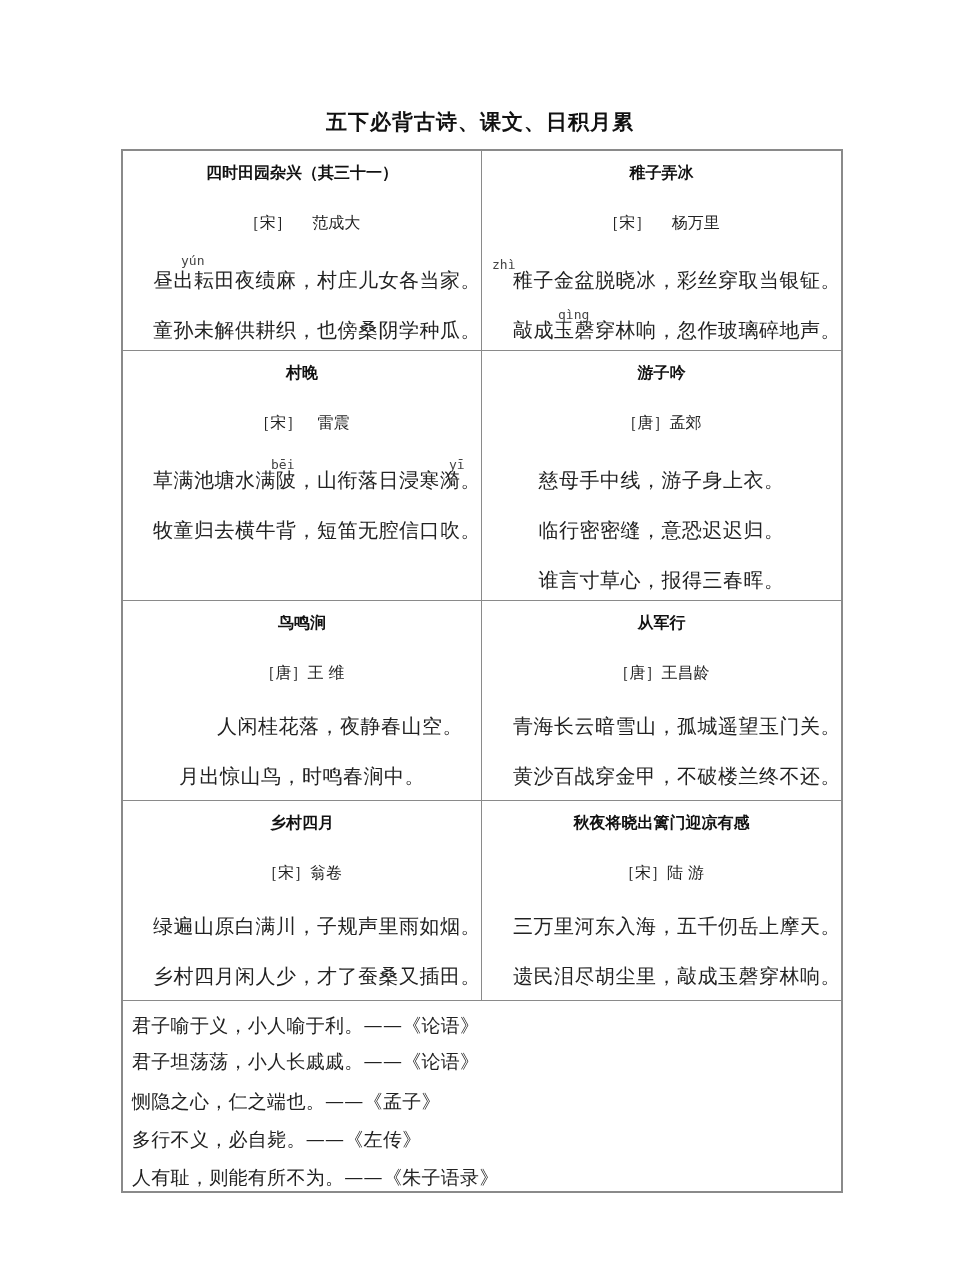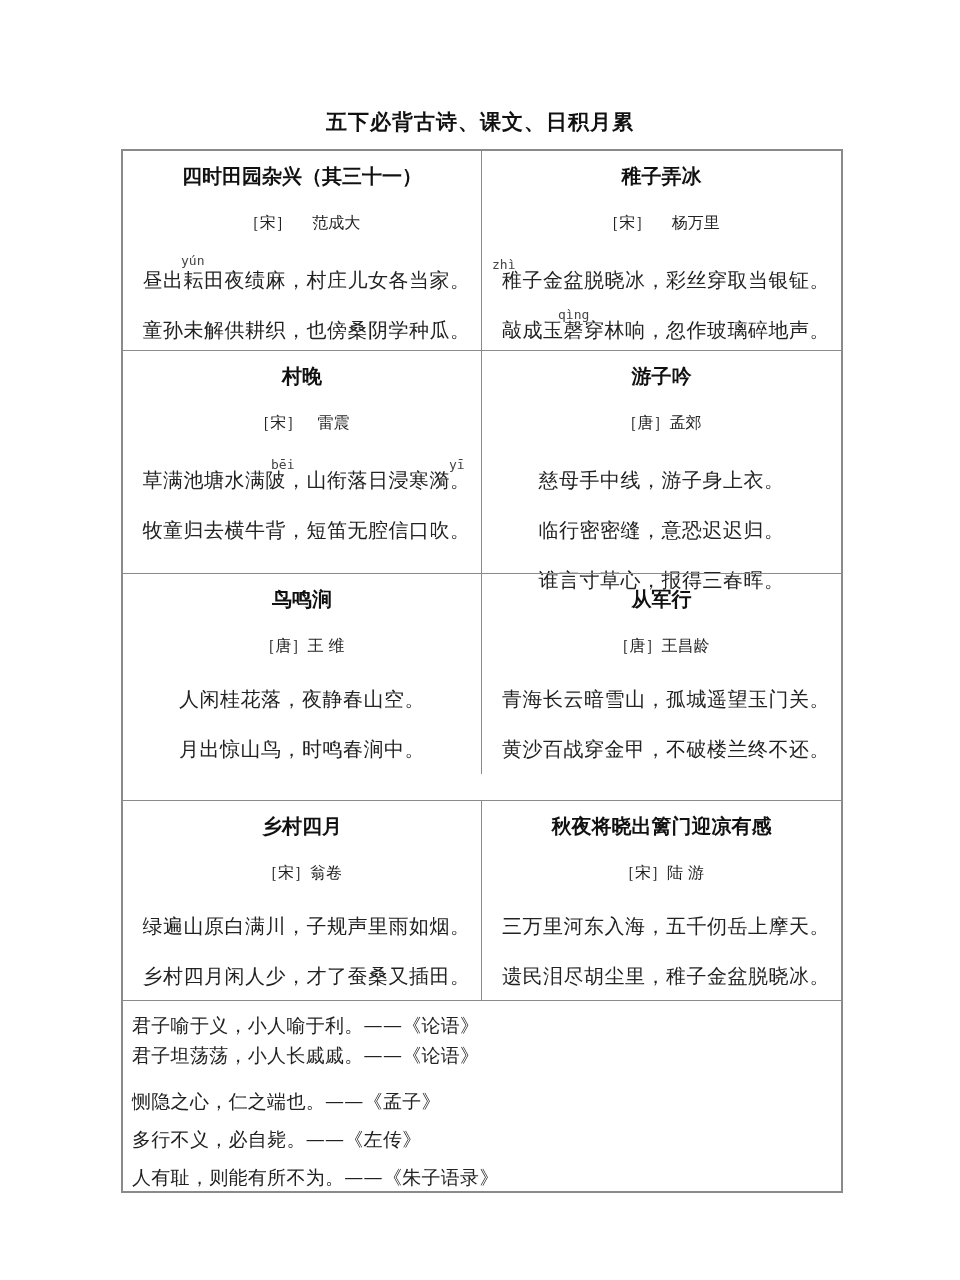--- a/index.html
+++ b/index.html
@@ -16,31 +16,31 @@
   .sheet {
     position: absolute; left: 121px; top: 149px; width: 718px; height: 1040px;
     border: 2px solid #8a8a8a; box-sizing: content-box;
   }
   .row { position: absolute; left: 0; width: 718px; border-top: 1px solid #8a8a8a; display: flex; }
   .row.first { border-top: none; }
   .cell { position: relative; width: 359px; height: 100%; box-sizing: border-box; }
   .cell.left { border-right: 1px solid #8a8a8a; }
   .poem-title {
     position: absolute; left: 0; width: 100%; top: 12px; text-align: center;
-    font-family: "DejaVu Sans", sans-serif; font-weight: bold; font-size: 20px; color: #111;
+    font-family: "DejaVu Sans", sans-serif; font-weight: bold; font-size: 16px; color: #111;
   }
   .poem-author {
     position: absolute; left: 0; width: 100%; top: 62px; text-align: center;
     font-size: 16px; color: #222; white-space: pre;
   }
   .line {
     position: absolute; left: 0; width: 100%; text-align: center;
     font-size: 20px; color: #222; white-space: nowrap; letter-spacing: 0.5px;
   }
-  .line.justify { text-align: center; padding-left: 9px; box-sizing: border-box; }
+  .line.justify { text-align: right; padding-left: 9px; box-sizing: border-box; }
   .pinyin {
     position: absolute; font-family: "DejaVu Sans Mono", monospace; font-size: 13px; color: #444;
   }
   .sayings { position: absolute; left: 0; top: 849px; width: 718px; height: 191px; border-top: 1px solid #8a8a8a; }
   .saying {
     position: absolute; left: 9px; font-size: 19px; color: #222; white-space: nowrap; letter-spacing: 0.3px;
   }
 </style>
 </head>
 <body>
@@ -78,25 +78,25 @@
     </div>
     <div class="cell">
       <div class="poem-title">游子吟</div>
       <div class="poem-author">［唐］孟郊</div>
       <div class="line" style="top:116px;">慈母手中线，游子身上衣。</div>
       <div class="line" style="top:166px;">临行密密缝，意恐迟迟归。</div>
       <div class="line" style="top:216px;">谁言寸草心，报得三春晖。</div>
     </div>
   </div>
 
-  <div class="row" style="top:422px;height:200px;">
+  <div class="row" style="top:449px;height:200px;">
     <div class="cell left">
       <div class="poem-title">鸟鸣涧</div>
       <div class="poem-author">［唐］王 维</div>
-      <div class="line" style="top:112px;">人闲桂花落，夜静春山空。</div>
+      <div class="line" style="top:112px;padding-left:38px;">人闲桂花落，夜静春山空。</div>
       <div class="line" style="top:162px;">月出惊山鸟，时鸣春涧中。</div>
     </div>
     <div class="cell">
       <div class="poem-title">从军行</div>
       <div class="poem-author">［唐］王昌龄</div>
       <div class="line justify" style="top:112px;">青海长云暗雪山，孤城遥望玉门关。</div>
       <div class="line justify" style="top:162px;">黄沙百战穿金甲，不破楼兰终不还。</div>
     </div>
   </div>
 
@@ -104,24 +104,24 @@
     <div class="cell left">
       <div class="poem-title">乡村四月</div>
       <div class="poem-author">［宋］翁卷</div>
       <div class="line justify" style="top:112px;">绿遍山原白满川，子规声里雨如烟。</div>
       <div class="line justify" style="top:162px;">乡村四月闲人少，才了蚕桑又插田。</div>
     </div>
     <div class="cell">
       <div class="poem-title">秋夜将晓出篱门迎凉有感</div>
       <div class="poem-author">［宋］陆 游</div>
       <div class="line justify" style="top:112px;">三万里河东入海，五千仞岳上摩天。</div>
-      <div class="line justify" style="top:162px;">遗民泪尽胡尘里，稚子金盆脱晓冰。</div>
+      <div class="line justify" style="top:162px;">遗民泪尽胡尘里，敲成玉磬穿林响。</div>
     </div>
   </div>
 
   <div class="sayings">
     <div class="saying" style="top:12px;text-align:right;">君子喻于义，小人喻于利。——《论语》</div>
-    <div class="saying" style="top:42px;">君子坦荡荡，小人长戚戚。——《论语》</div>
+    <div class="saying" style="top:48px;">君子坦荡荡，小人长戚戚。——《论语》</div>
     <div class="saying" style="top:88px;">恻隐之心，仁之端也。——《孟子》</div>
     <div class="saying" style="top:126px;">多行不义，必自毙。——《左传》</div>
     <div class="saying" style="top:164px;">人有耻，则能有所不为。——《朱子语录》</div>
   </div>
 </div>
 
 </body></html>

